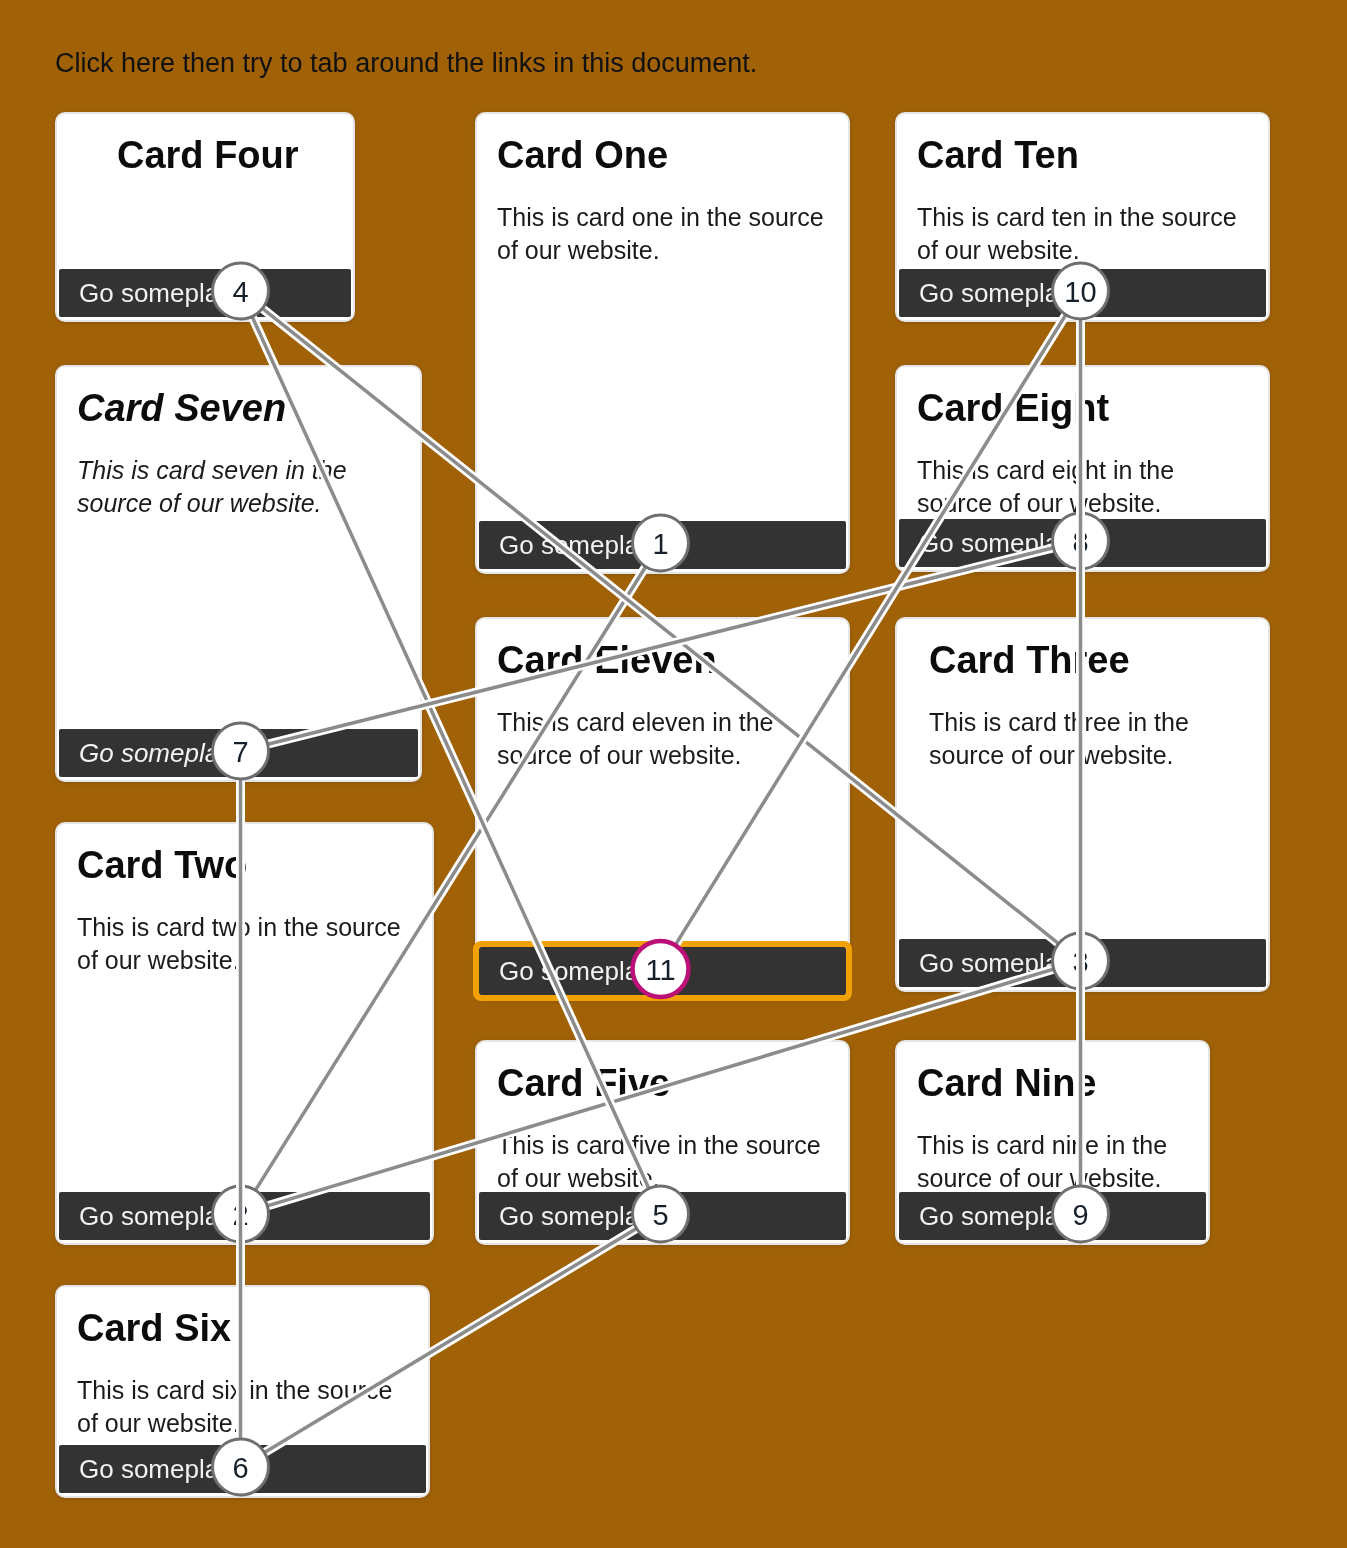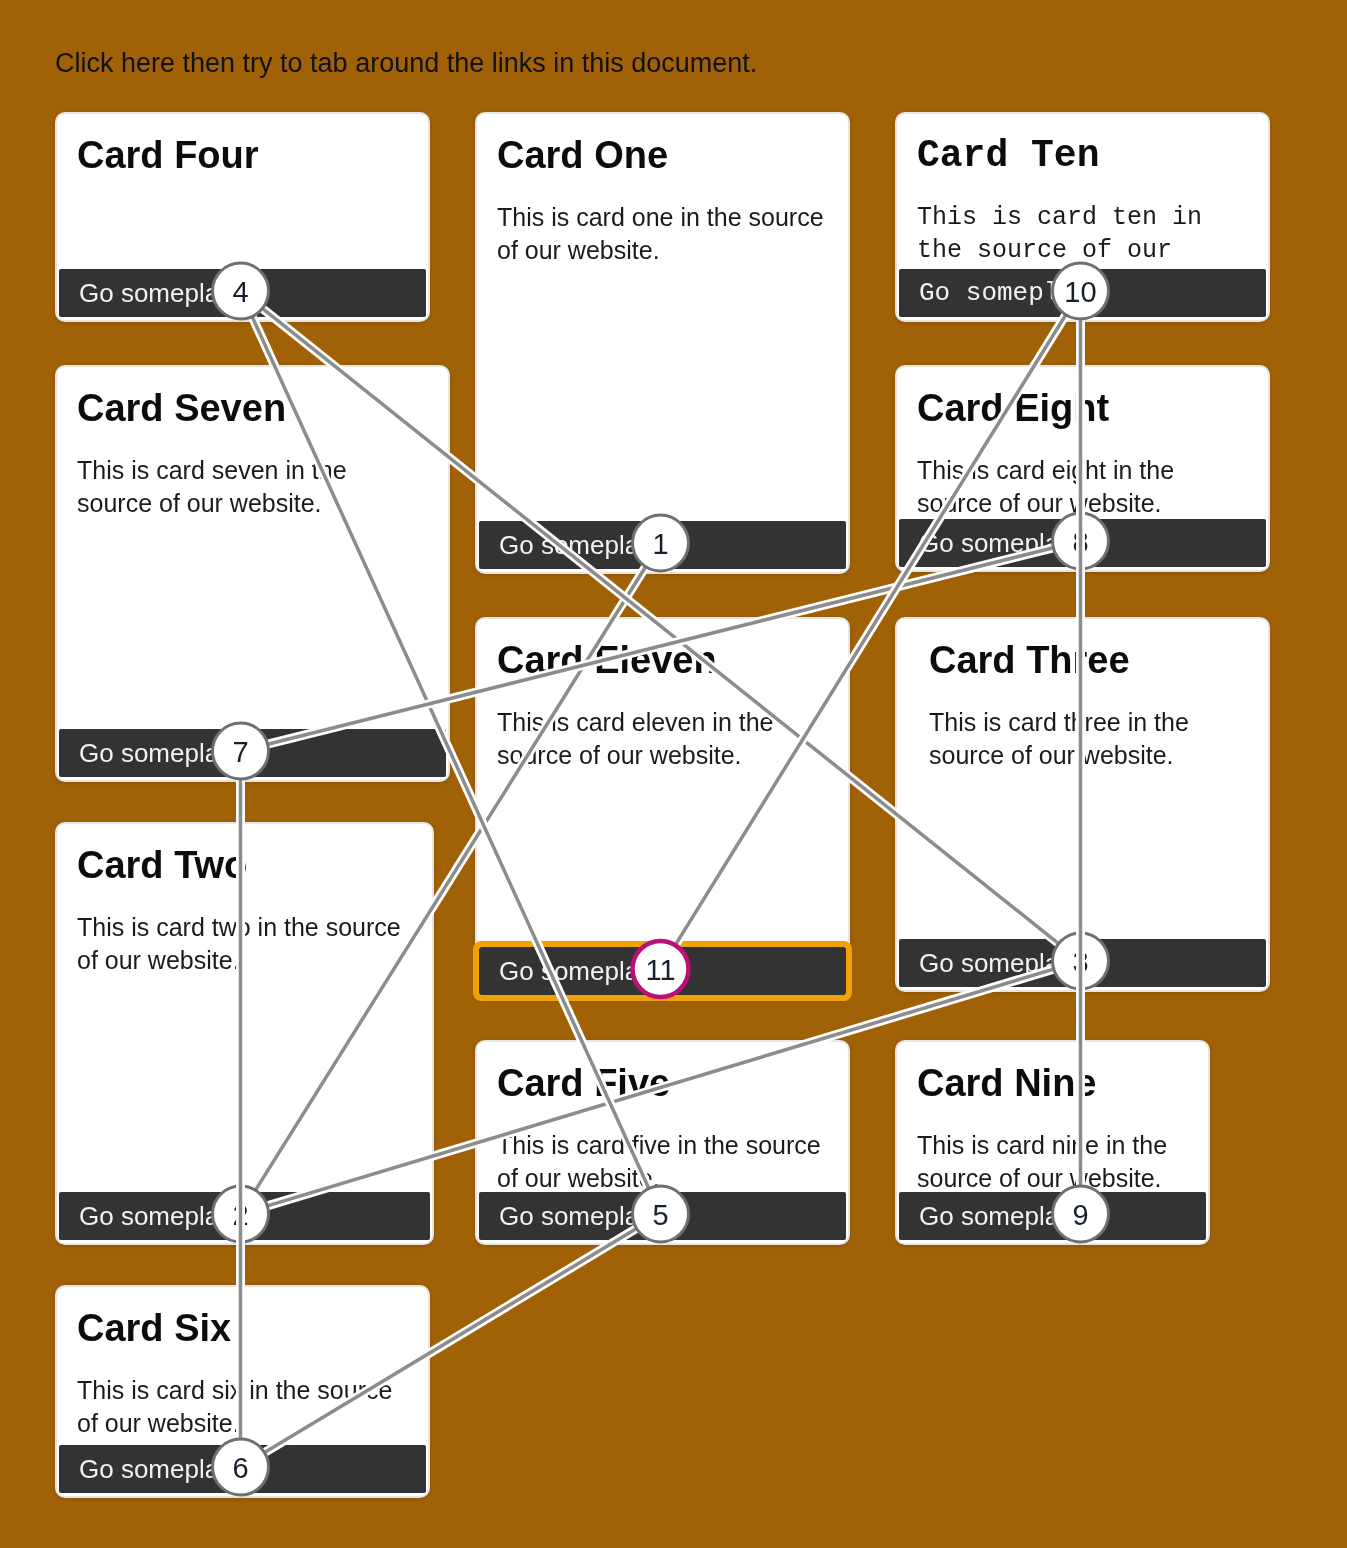--- a/index.html
+++ b/index.html
@@ -15,27 +15,27 @@
   .go-link{
     position:absolute;left:2px;right:2px;bottom:3px;height:48px;line-height:48px;
     display:block;background:#333333;color:#f2f2f2;font-size:26px;padding-left:20px;
     text-decoration:none;border-radius:2px;white-space:nowrap;overflow:hidden;
   }
   .go-link.current{outline:6px solid #f2a104;}
   
   .pos-one    {left:475px;top:112px; width:375px;height:462px;}
   .pos-two    {left:55px; top:822px; width:379px;height:423px;}
   .pos-three  {left:895px;top:617px; width:375px;height:375px;padding-left:12px;}
-  .pos-four   {left:55px; top:112px; width:375px;height:210px;}
+  .pos-four   {left:55px; top:112px; width:300px;height:210px;padding-left:40px;}
   .pos-five   {left:475px;top:1040px;width:375px;height:205px;}
   .pos-six    {left:55px; top:1285px;width:375px;height:213px;}
-  .pos-seven  {left:55px; top:365px; width:395px;height:417px;}
+  .pos-seven  {left:55px; top:365px; width:367px;height:417px;font-style:italic;}
   .pos-eight  {left:895px;top:365px; width:375px;height:207px;}
   .pos-nine   {left:895px;top:1040px;width:315px;height:205px;}
-  .pos-ten    {left:895px;top:112px; width:375px;height:210px;font-family:Liberation Mono, monospace;}
+  .pos-ten    {left:895px;top:112px; width:375px;height:210px;}
   .pos-eleven {left:475px;top:617px; width:375px;height:383px;}
   #overlay{position:absolute;left:0;top:0;width:1347px;height:1548px;pointer-events:none;}
   #overlay text{font-family:"Liberation Sans","DejaVu Sans",sans-serif;}
 </style>
 </head>
 <body>
 
 <div id="stage">
 
   <div class="intro">Click here then try to tab around the links in this document.</div>

